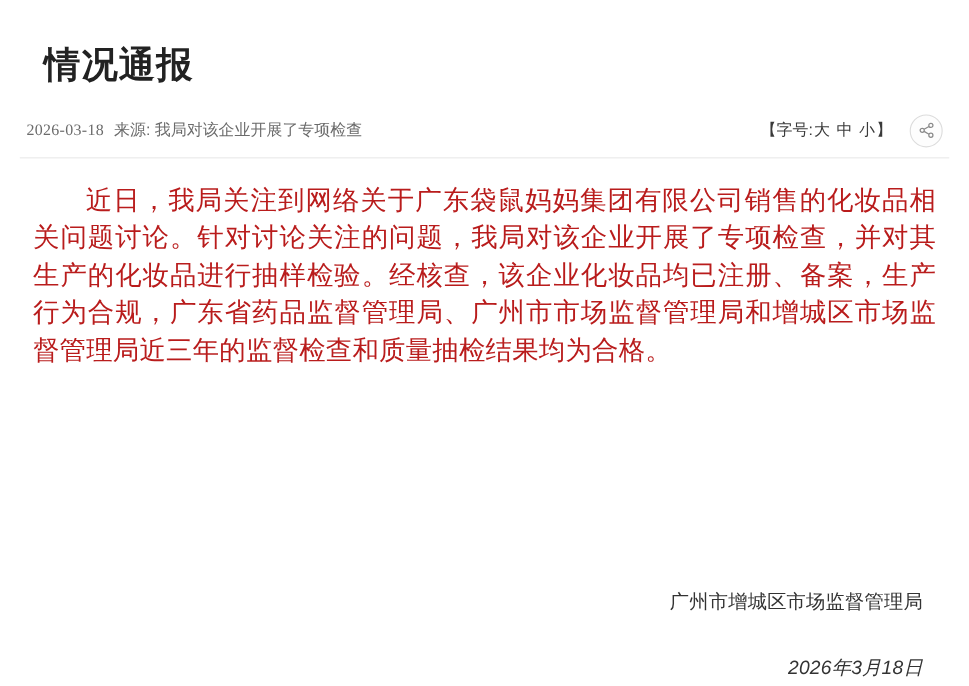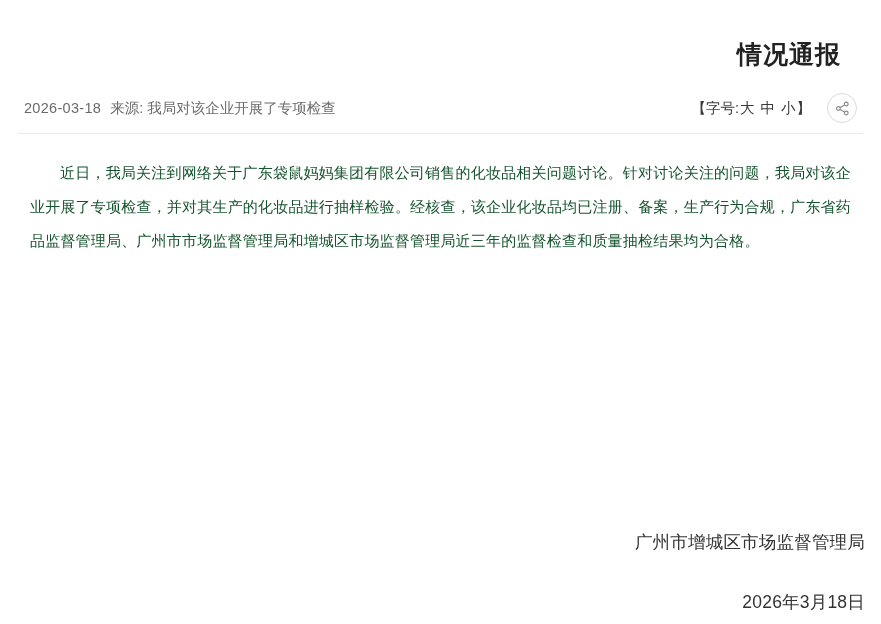--- a/index.html
+++ b/index.html
@@ -14,22 +14,22 @@
     color: #333333;
     overflow: hidden;
   }
   .page {
     position: relative;
     width: 881px;
     height: 624px;
     box-sizing: border-box;
   }
   .article-title {
-    text-align: right;
-    font-size: 25px;
+    text-align: left;
+    font-size: 33px;
     font-weight: bold;
     color: #222222;
     letter-spacing: 1px;
     padding: 14px 40px 0 40px;
     line-height: 46px;
   }
   .meta-bar {
     display: flex;
     align-items: center;
     justify-content: space-between;
@@ -39,20 +39,21 @@
     height: 40px;
     box-sizing: border-box;
   }
   .meta-left {
     font-size: 14.5px;
     color: #6b6b6b;
     white-space: nowrap;
   }
   .meta-left .meta-date {
     letter-spacing: 0.3px;
+    font-family: Liberation Serif, serif;
   }
   .meta-left .meta-source {
     margin-left: 9px;
   }
   .meta-right {
     display: flex;
     align-items: center;
     gap: 16px;
   }
   .fontsize-control {
@@ -76,45 +77,46 @@
     cursor: pointer;
   }
   .share-button svg {
     display: block;
   }
   .body-content {
     padding: 22px 30px 0 30px;
   }
   .body-content p {
     margin: 0 0 18px 0;
-    font-size: 15px;
+    font-size: 24px;
     line-height: 34px;
-    color: #14532d;
+    color: #b91c1c;
     text-align: justify;
     text-indent: 2em;
     letter-spacing: 0.2px;
   }
   .signature-block {
     position: absolute;
-    right: 16px;
+    right: 42px;
     bottom: 22px;
     text-align: right;
   }
   .signature-block .sig-org {
     font-size: 17.5px;
     line-height: 34px;
     color: #333333;
     letter-spacing: 0.2px;
   }
   .signature-block .sig-date {
     font-size: 17.5px;
     line-height: 34px;
     color: #333333;
     letter-spacing: 0.2px;
     margin-top: 26px;
+    font-style: italic;
   }
 </style>
 </head>
 <body>
 
 <div class="page">
 
   <h1 class="article-title">情况通报</h1>
 
   <div class="meta-bar">

